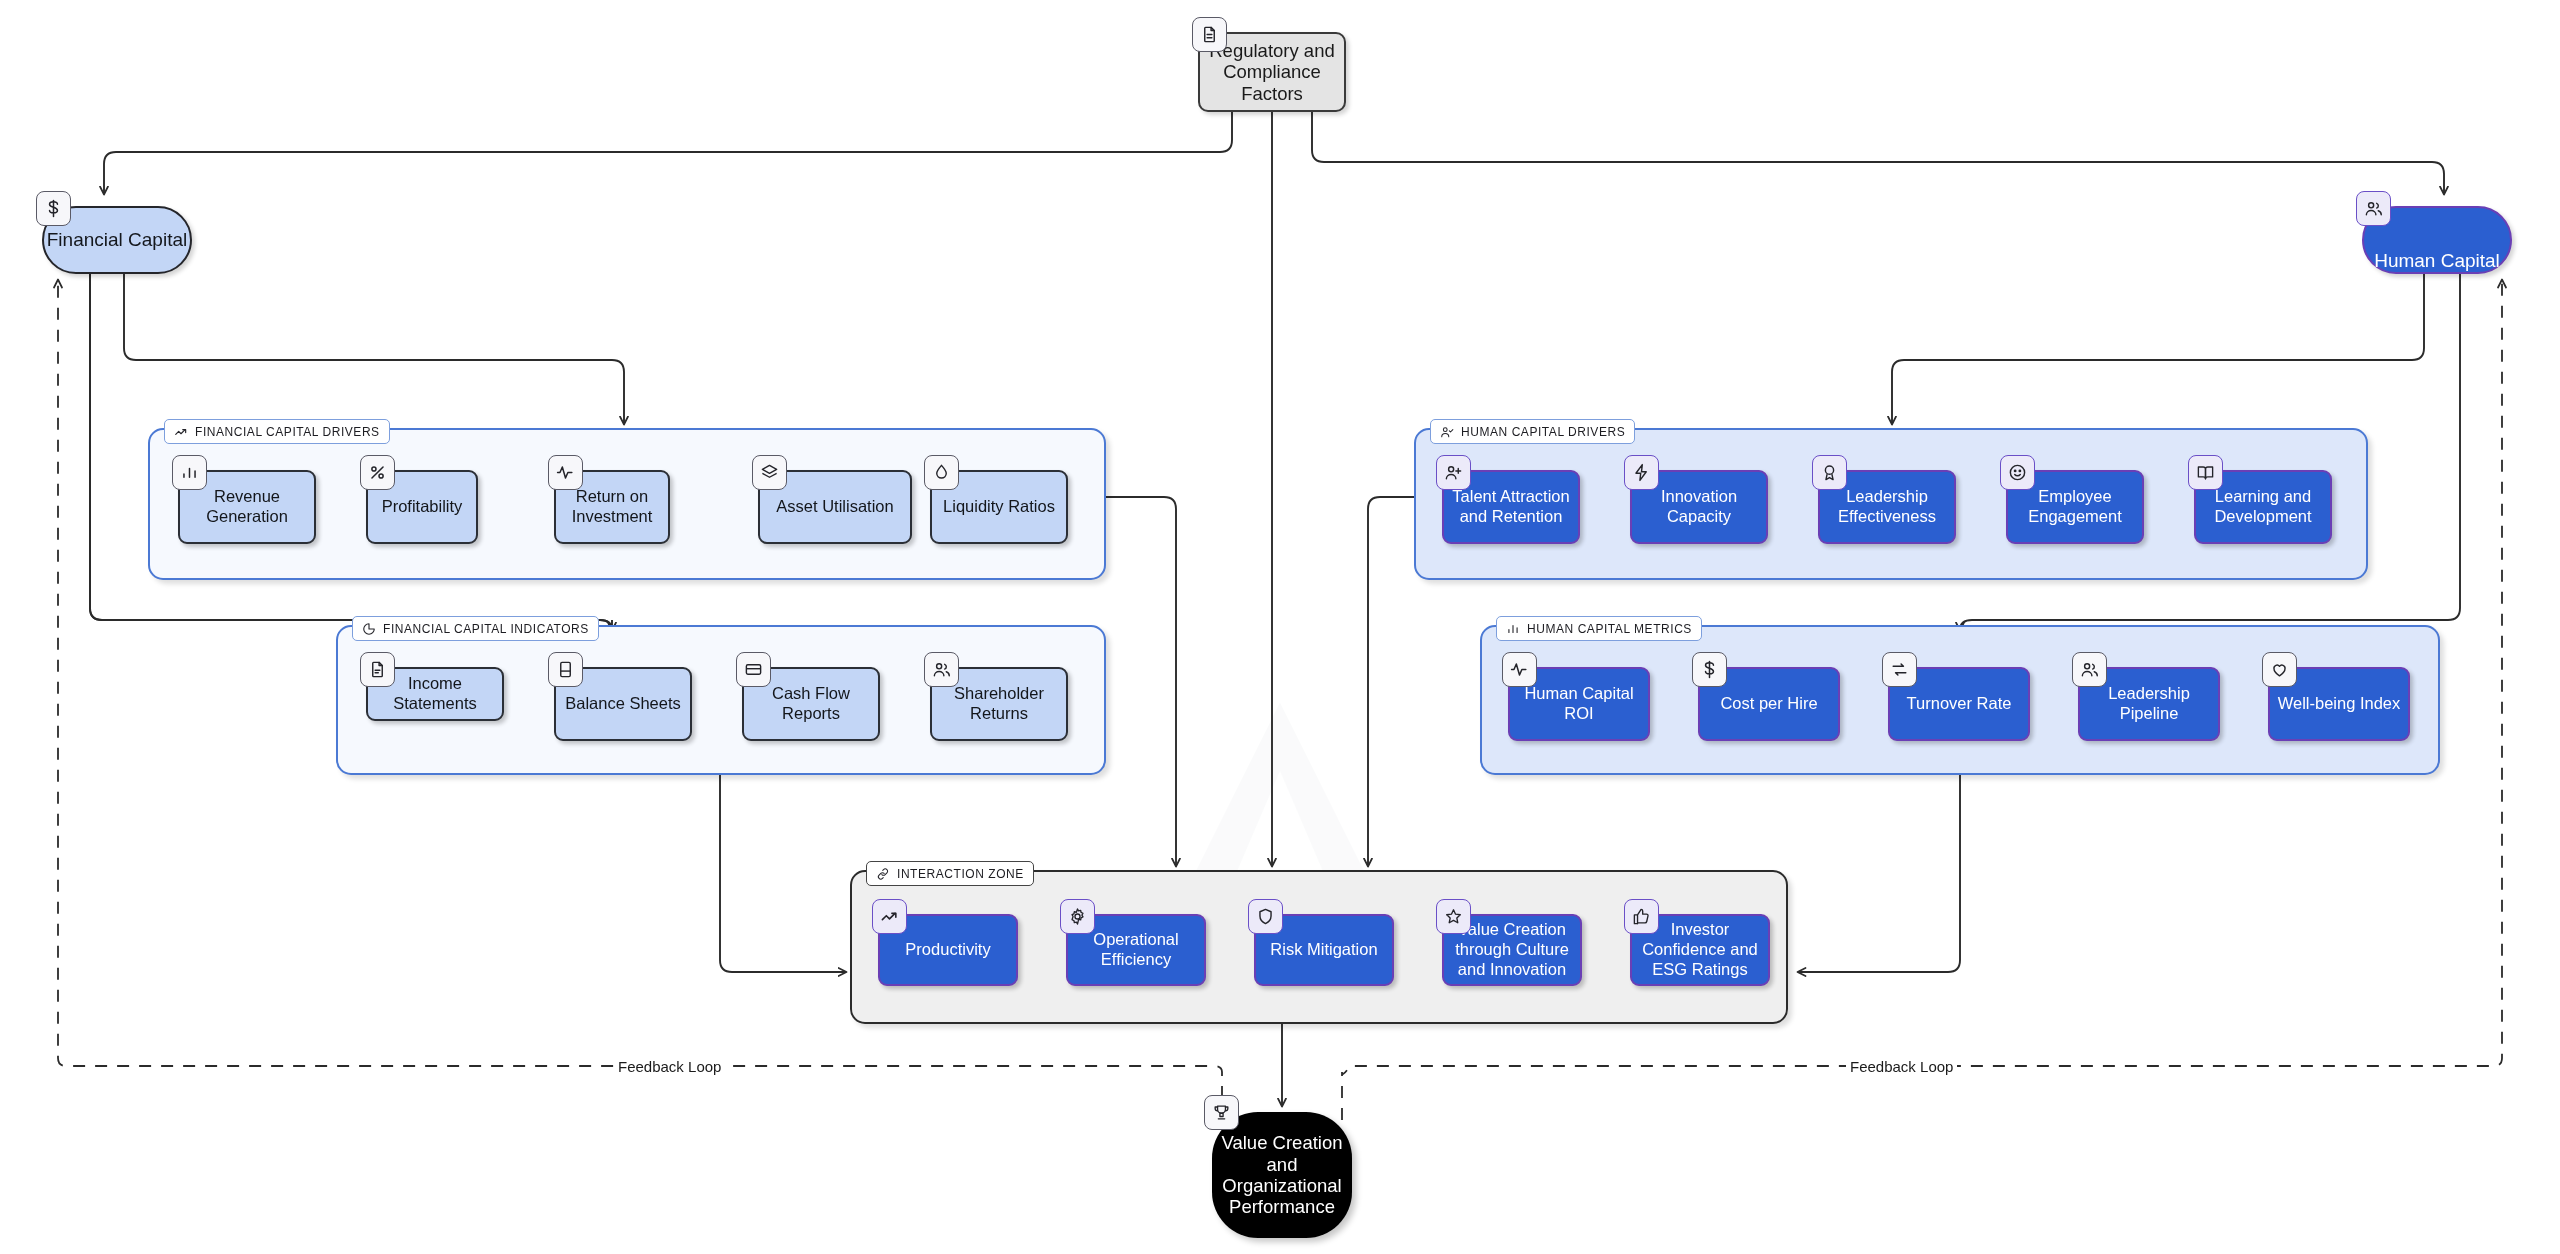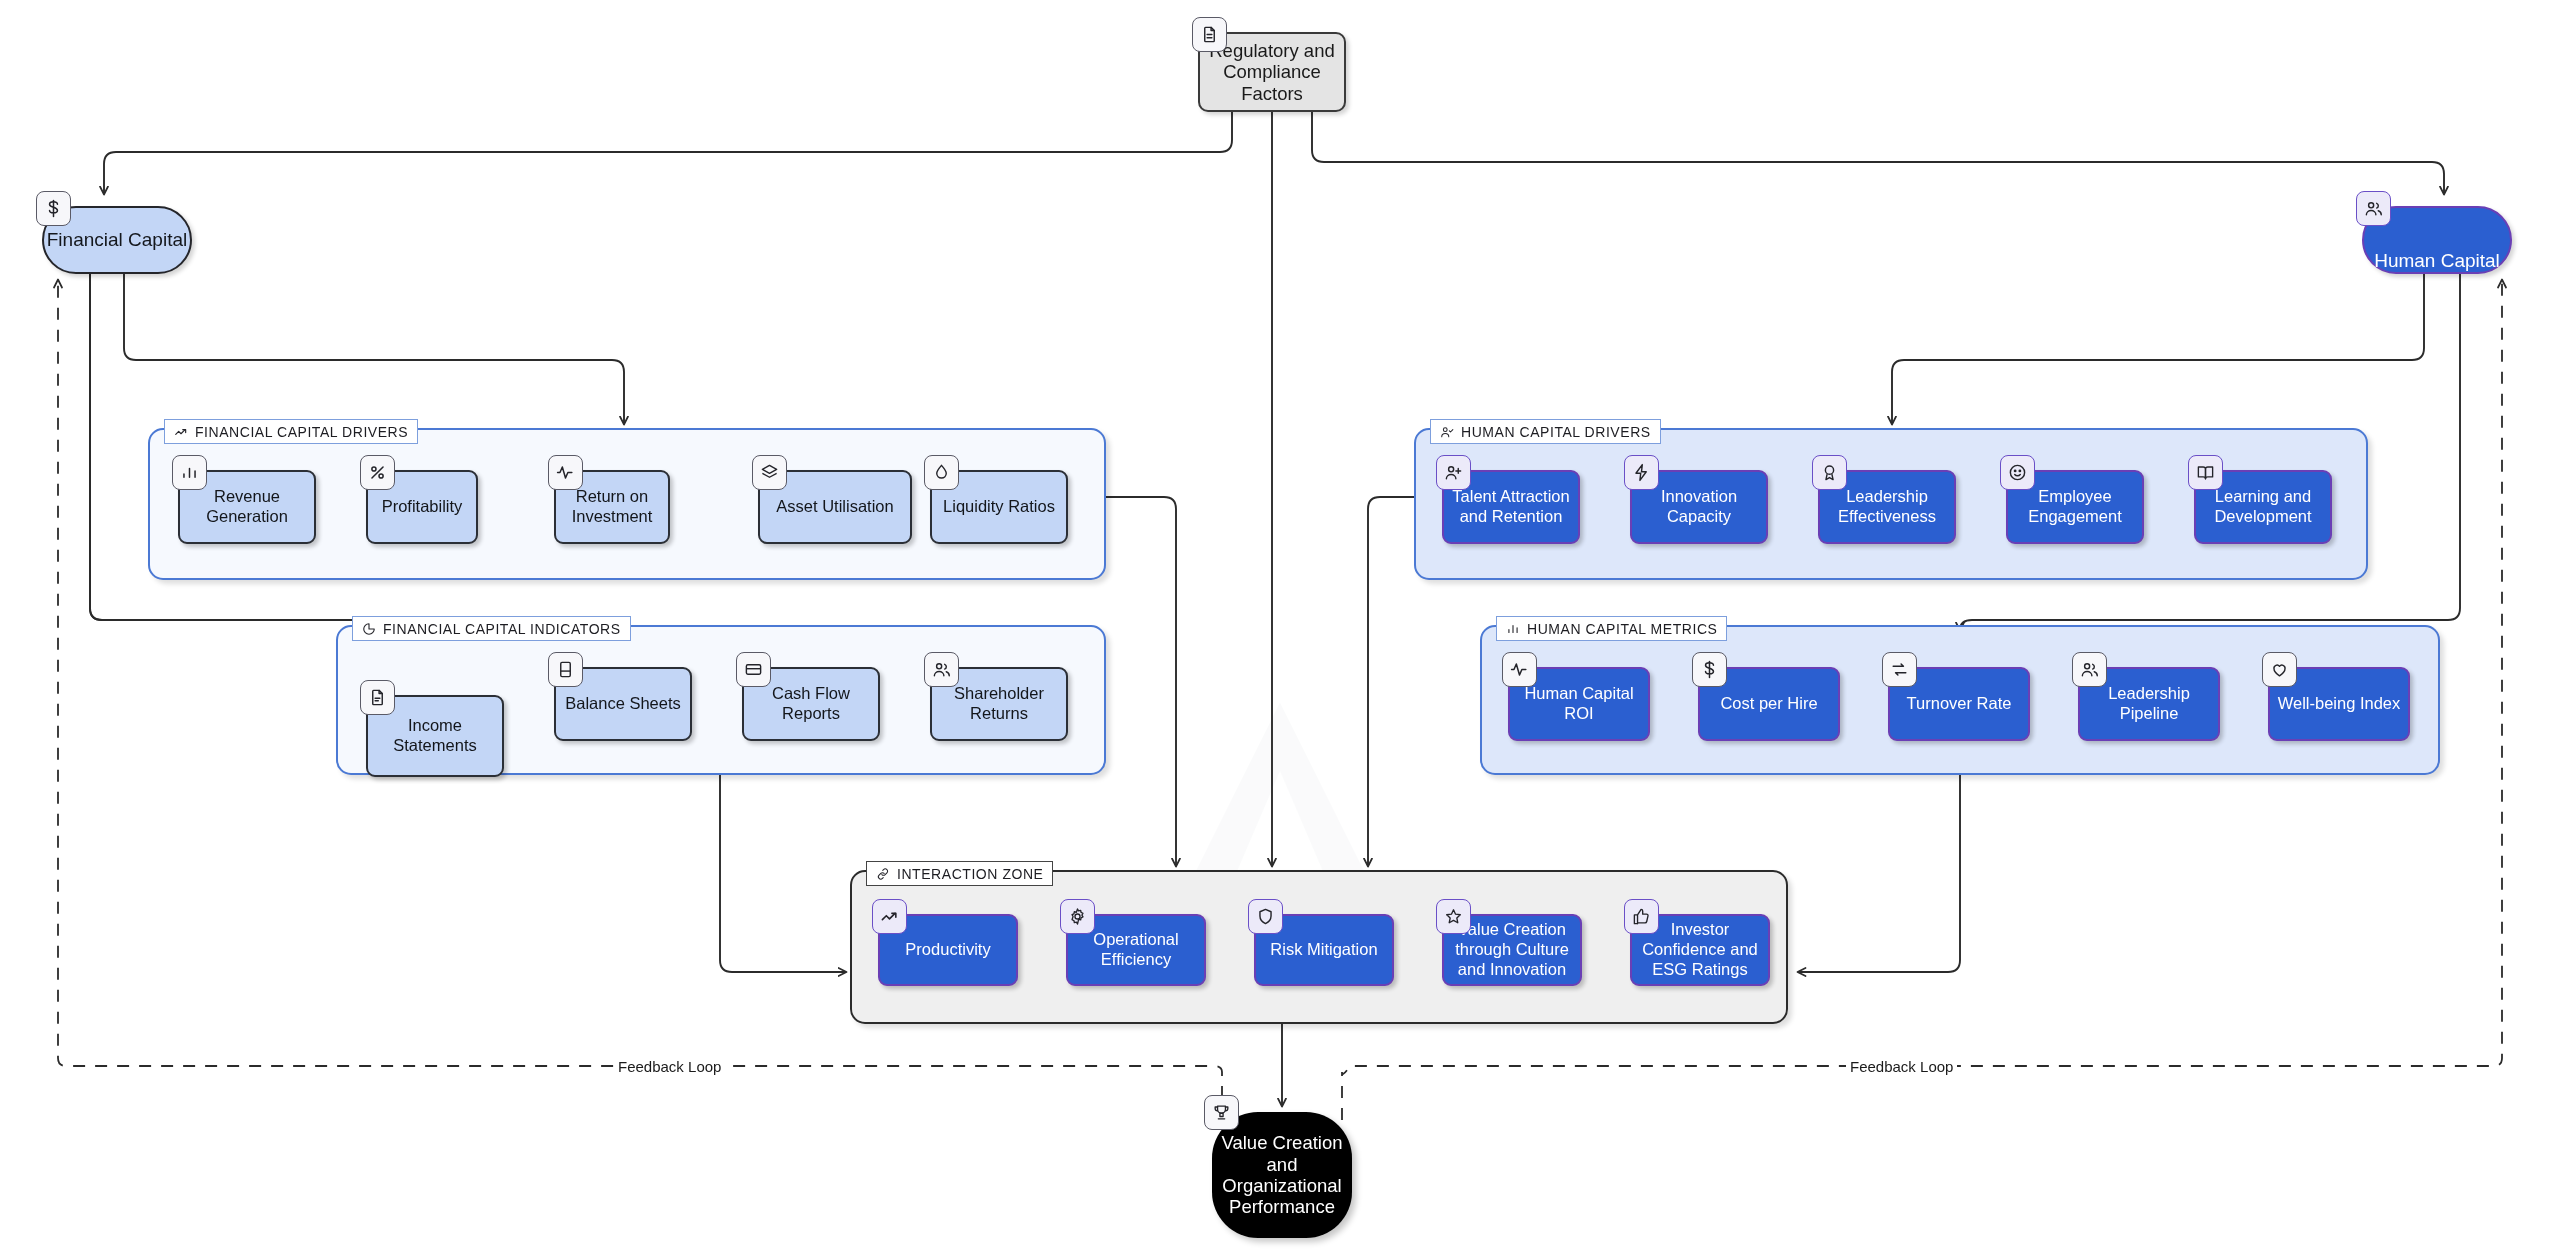--- a/index.html
+++ b/index.html
@@ -31,21 +31,21 @@
   
   .outcome{width:140px;height:126px;background:#000000;border-radius:46px;color:#fff;font-size:18.5px;
            box-shadow:4px 4px 6px rgba(0,0,0,.22);}
 
   
   .group{position:absolute;box-sizing:border-box;border-radius:15px;box-shadow:4px 4px 5px rgba(0,0,0,.13);}
   .group.light{background:#f6f9fe;border:2px solid #4b79d4;}
   .group.blue{background:#dde7fa;border:2px solid #4b79d4;}
   .group.grey{background:#efefef;border:2.2px solid #2b2b2b;}
   .grouplabel{position:absolute;left:14px;top:-11px;height:23px;padding:0 9px;background:#fff;border:1.4px solid #7d9fdd;
-              border-radius:0;display:flex;align-items:center;gap:7px;font-size:14px;letter-spacing:.55px;color:#1d1d22;white-space:nowrap;}
+              border-radius:5px;display:flex;align-items:center;gap:7px;font-size:12px;letter-spacing:.55px;color:#1d1d22;white-space:nowrap;}
   .group.grey .grouplabel{border-color:#444;}
   .grouplabel svg{width:14px;height:14px;display:block;}
 
   
   .card{position:absolute;box-sizing:border-box;border-radius:9px;display:flex;align-items:center;justify-content:center;
         text-align:center;font-size:16.5px;line-height:1.2;box-shadow:3px 3px 4px rgba(0,0,0,.22);padding:2px 6px;}
   .card.lt{background:#c3d6f6;border:2.1px solid #2b2f36;color:#13161b;}
   .card.dk{background:#2b5fd0;border:2.1px solid #6a3fb5;color:#ffffff;}
 
   
@@ -192,21 +192,21 @@
     </div>
   </div>
 
   <div class="group light" style="left:336px;top:625px;width:770px;height:150px;">
     <div class="grouplabel">
       <svg viewBox="0 0 24 24" fill="none" stroke="#24242a" stroke-width="1.9" stroke-linecap="round" stroke-linejoin="round">
         <path d="M12 3a9 9 0 1 0 9 9h-9z"></path>
       </svg>
       <span>FINANCIAL CAPITAL INDICATORS</span>
     </div>
-    <div class="card lt" style="left:28px;top:40px;width:138px;height:82px;margin-top:28px;">
+    <div class="card lt" style="left:28px;top:40px;width:138px;height:54px;">
       <span class="badge">
         <svg viewBox="0 0 24 24" fill="none" stroke="#24242a" stroke-width="1.8" stroke-linecap="round" stroke-linejoin="round">
             <path d="M14 3H7a1 1 0 0 0-1 1v16a1 1 0 0 0 1 1h10a1 1 0 0 0 1-1V7z"></path>
             <path d="M14 3v4h4"></path>
             <path d="M9 13h6M9 16h4"></path>
           </svg>
       </span>
       <span>Income Statements</span>
     </div>
     <div class="card lt" style="left:216px;top:40px;width:138px;height:74px;">

